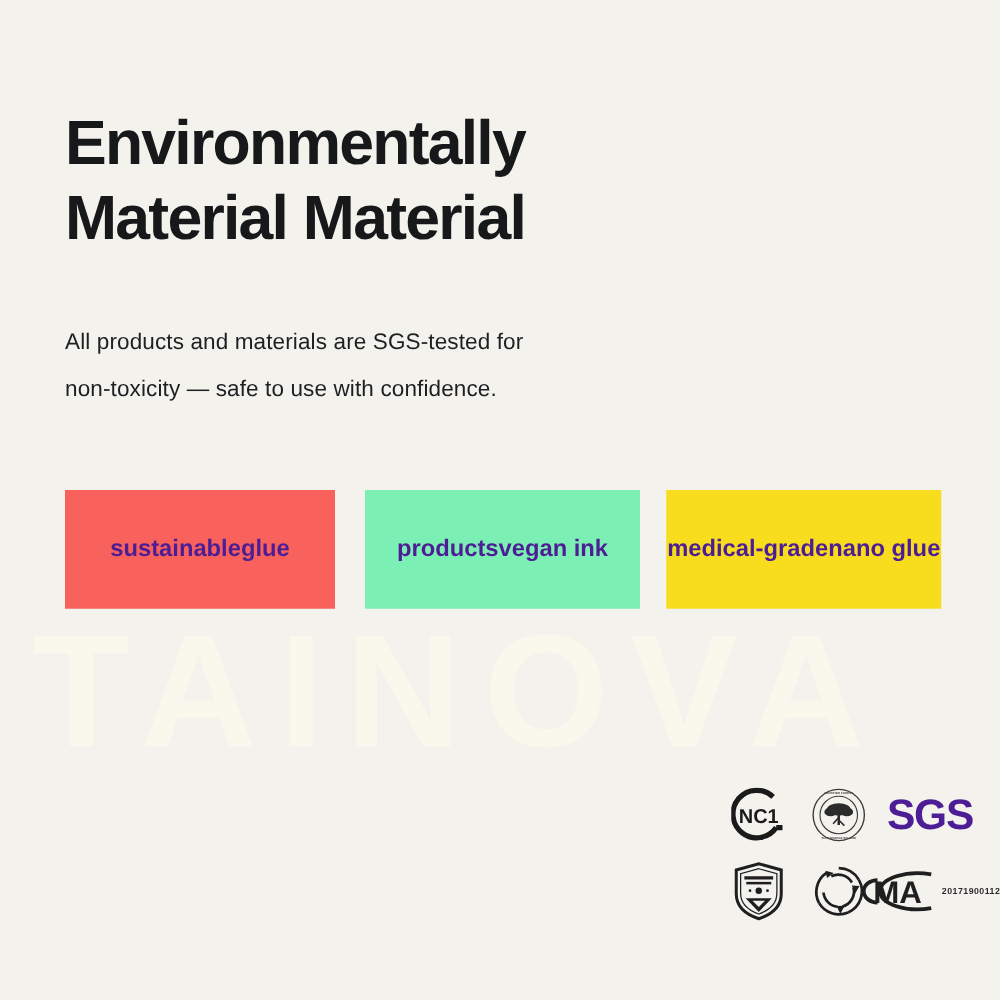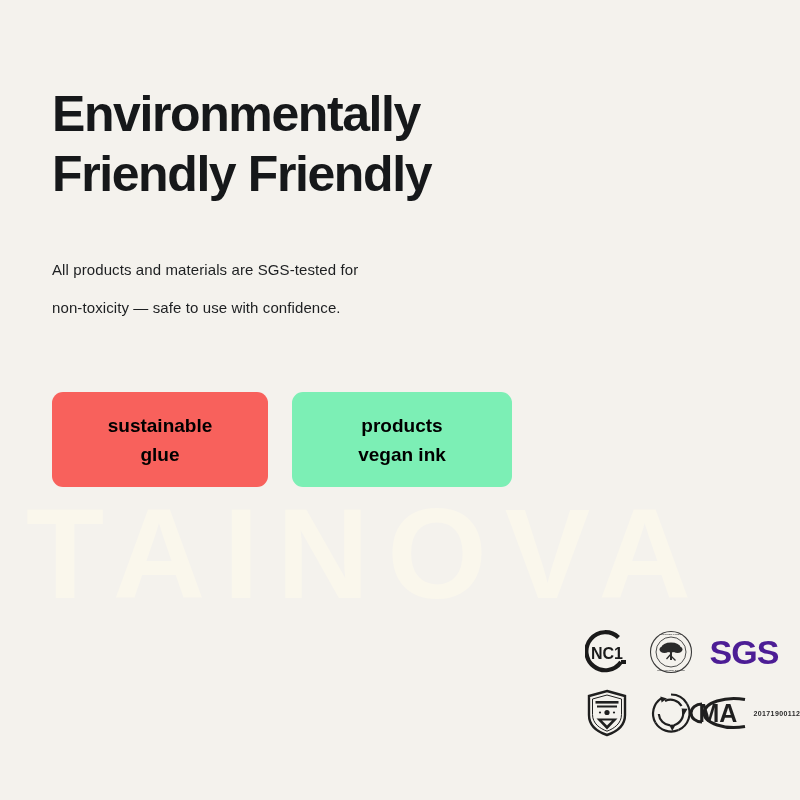--- a/index.html
+++ b/index.html
@@ -56,21 +56,21 @@
     display: block;
   }
 
   #subcopy {
     position: absolute;
     left: 52px;
     top: 236px;
     width: 600px;
     font-family: "Liberation Sans", sans-serif;
     font-weight: 400;
-    font-size: 15px;
+    font-size: 18px;
     line-height: 38px;
     letter-spacing: 0.1px;
     color: #1d1f21;
   }
   #subcopy .sub-line {
     display: block;
   }
 
   
   #tag-row {
@@ -78,31 +78,29 @@
     left: 52px;
     top: 392px;
     width: 702px;
     height: 95px;
   }
   .tag {
     position: absolute;
     top: 0;
     height: 95px;
     display: flex;
-    flex-direction: column;
     align-items: center;
     justify-content: center;
     font-family: "Liberation Sans", sans-serif;
     font-weight: 700;
     font-size: 19px;
     line-height: 29px;
-    color: #000000;
+    color: #4c1d95;
     box-sizing: border-box;
     text-align: center;
-    border-radius: 11px;
   }
   .tag-1 { left: 0px;   width: 216px; }
   .tag-2 { left: 240px; width: 220px; }
   .tag-3 { left: 481px; width: 220px; }
   .tag-line { display: block; }
 
   
   #cert-grid {
     position: absolute;
     left: 574px;
@@ -147,40 +145,44 @@
 </style>
 </head>
 <body style="background-color: rgb(244, 242, 237);">
 
 <div id="watermark" style="color: rgb(250, 247, 236);">TAINOVA</div>
 
 <div id="content">
 
   <h1 id="headline" style="color: rgb(22, 24, 26);">
     <span class="hl-line">Environmentally</span>
-    <span class="hl-line">Friendly Friendly</span>
+    <span class="hl-line">Material Material</span>
   </h1>
 
   <p id="subcopy" style="color: rgb(29, 31, 33);">
     <span class="sub-line">All products and materials are SGS-tested for</span>
     <span class="sub-line">non-toxicity — safe to use with confidence.</span>
   </p>
 
   <div id="tag-row">
 
     <div class="tag tag-1" style="background-color: rgb(248, 97, 92);">
       <span class="tag-line">sustainable</span>
       <span class="tag-line">glue</span>
     </div>
 
     <div class="tag tag-2" style="background-color: rgb(124, 239, 181);">
       <span class="tag-line">products</span>
       <span class="tag-line">vegan ink</span>
     </div>
 
+    <div class="tag tag-3" style="background-color: rgb(247, 221, 30);">
+      <span class="tag-line">medical-grade</span>
+      <span class="tag-line">nano glue</span>
+    </div>
 
   </div>
 
   <div id="cert-grid">
 
     <div class="cert">
       <svg width="44" height="44" viewBox="0 0 44 44">
         <path d="M33.5 7.5 A19 19 0 1 0 36 32 M36 32 L41 32" fill="none" stroke="#1a1a1a" stroke-width="4.2" stroke-linecap="butt"></path>
         <text x="22" y="28.5" text-anchor="middle" font-family="Liberation Sans, sans-serif" font-weight="700" font-size="16" fill="#1a1a1a">NC1</text>
       </svg>

